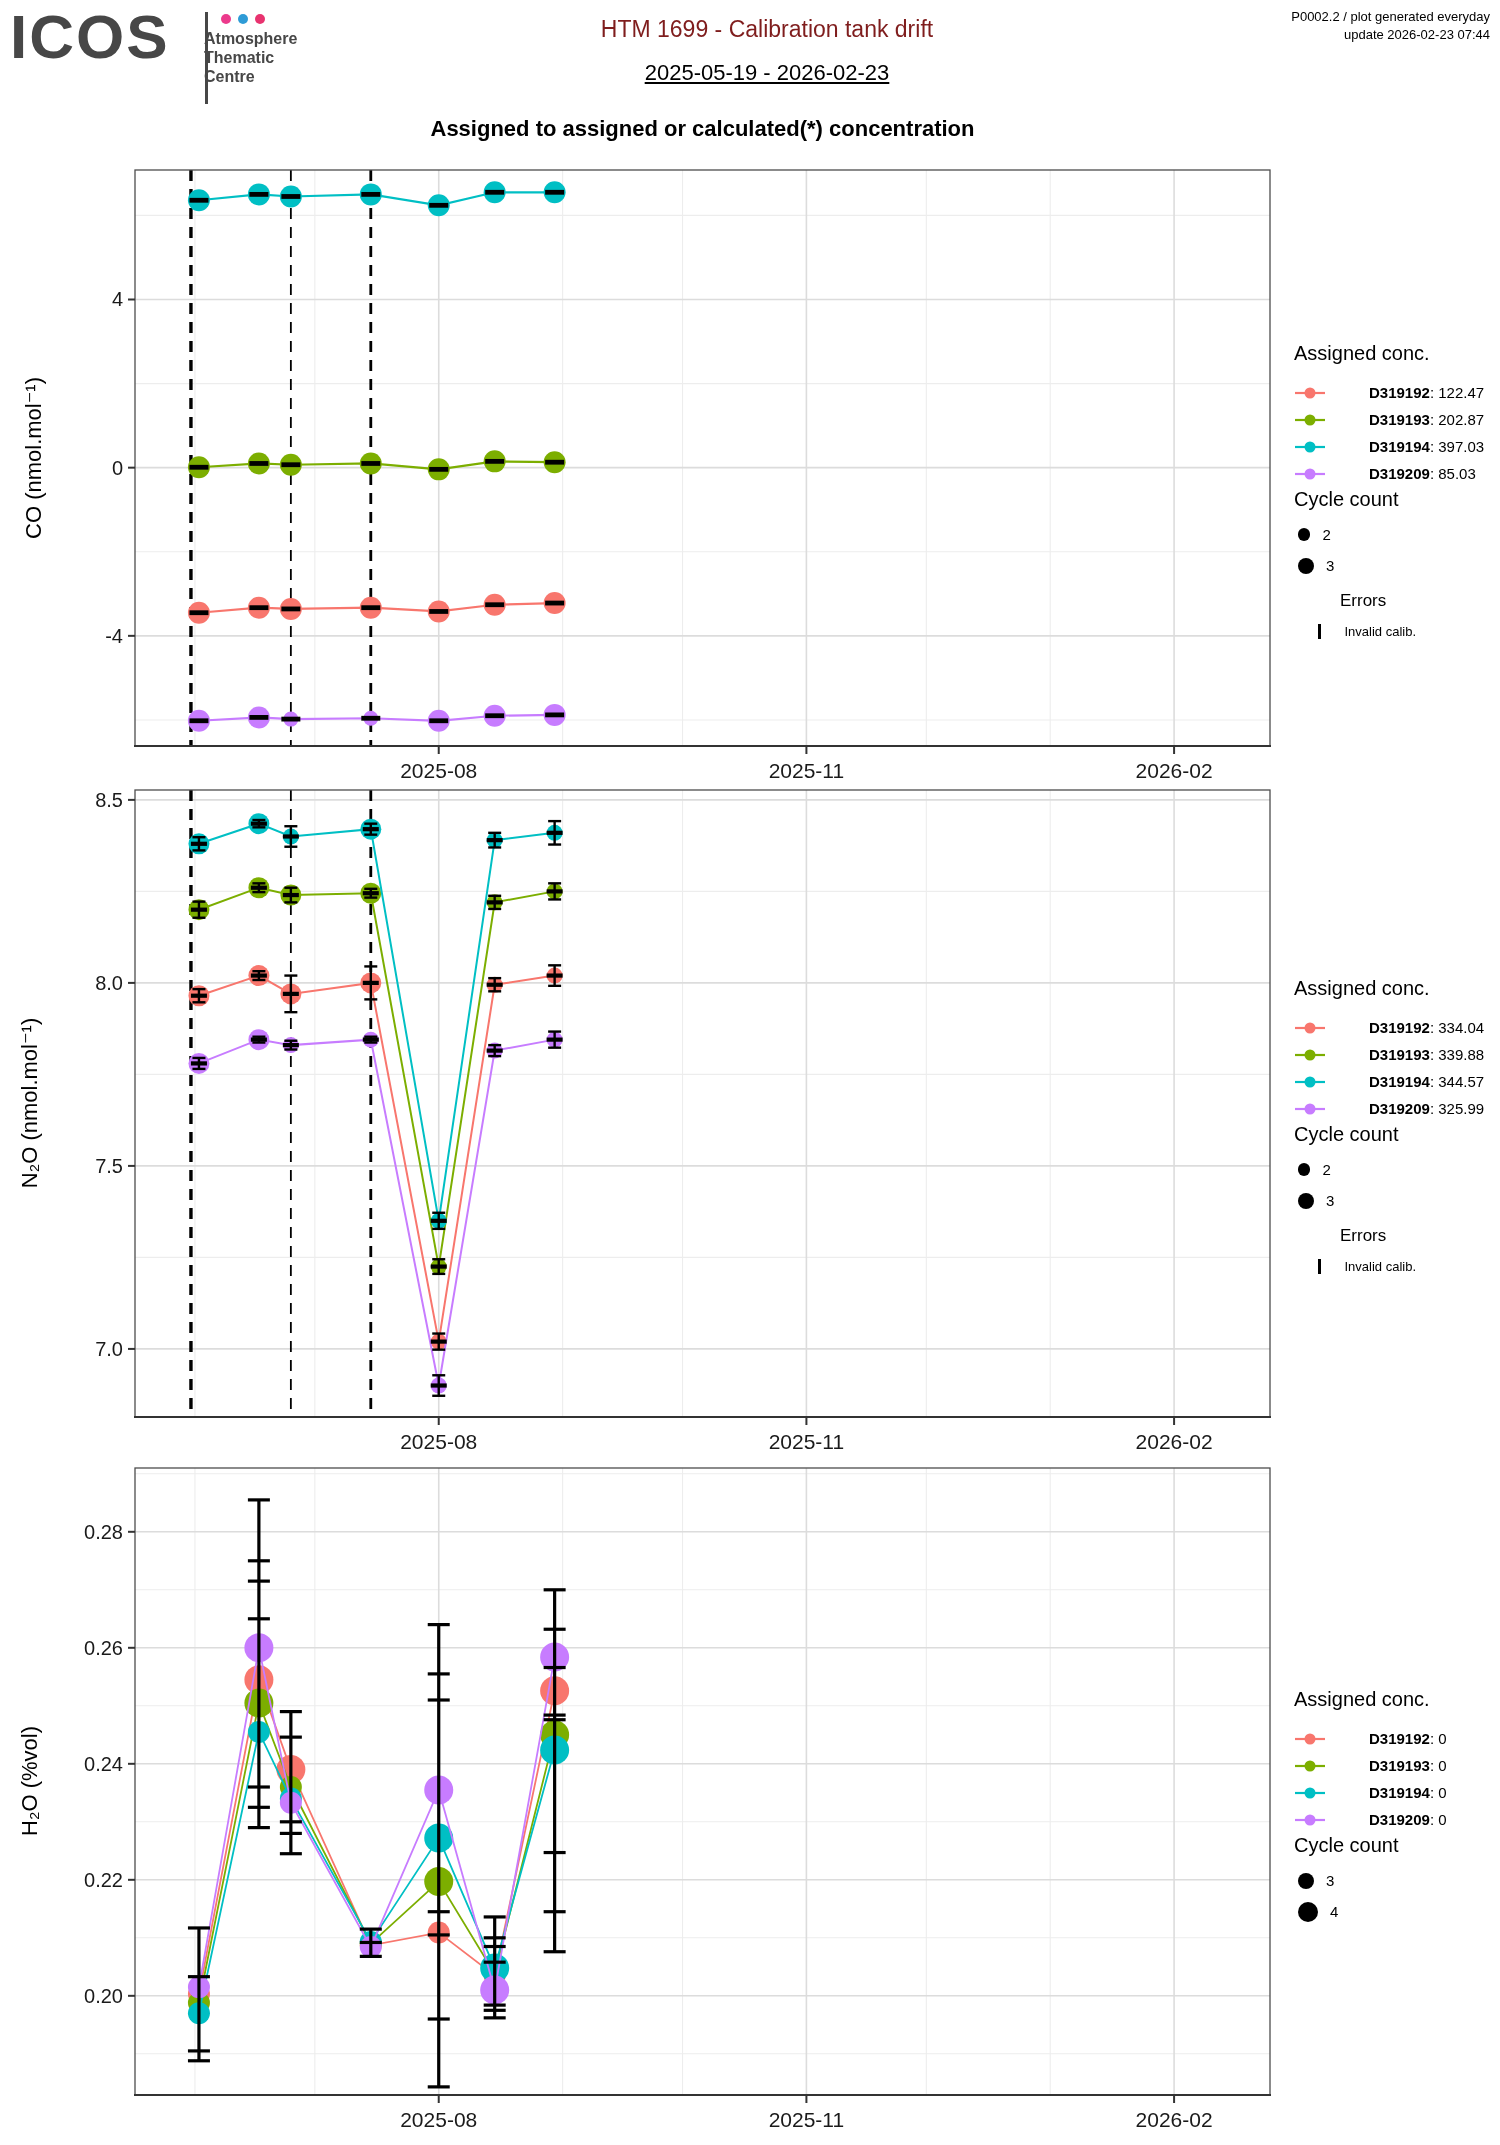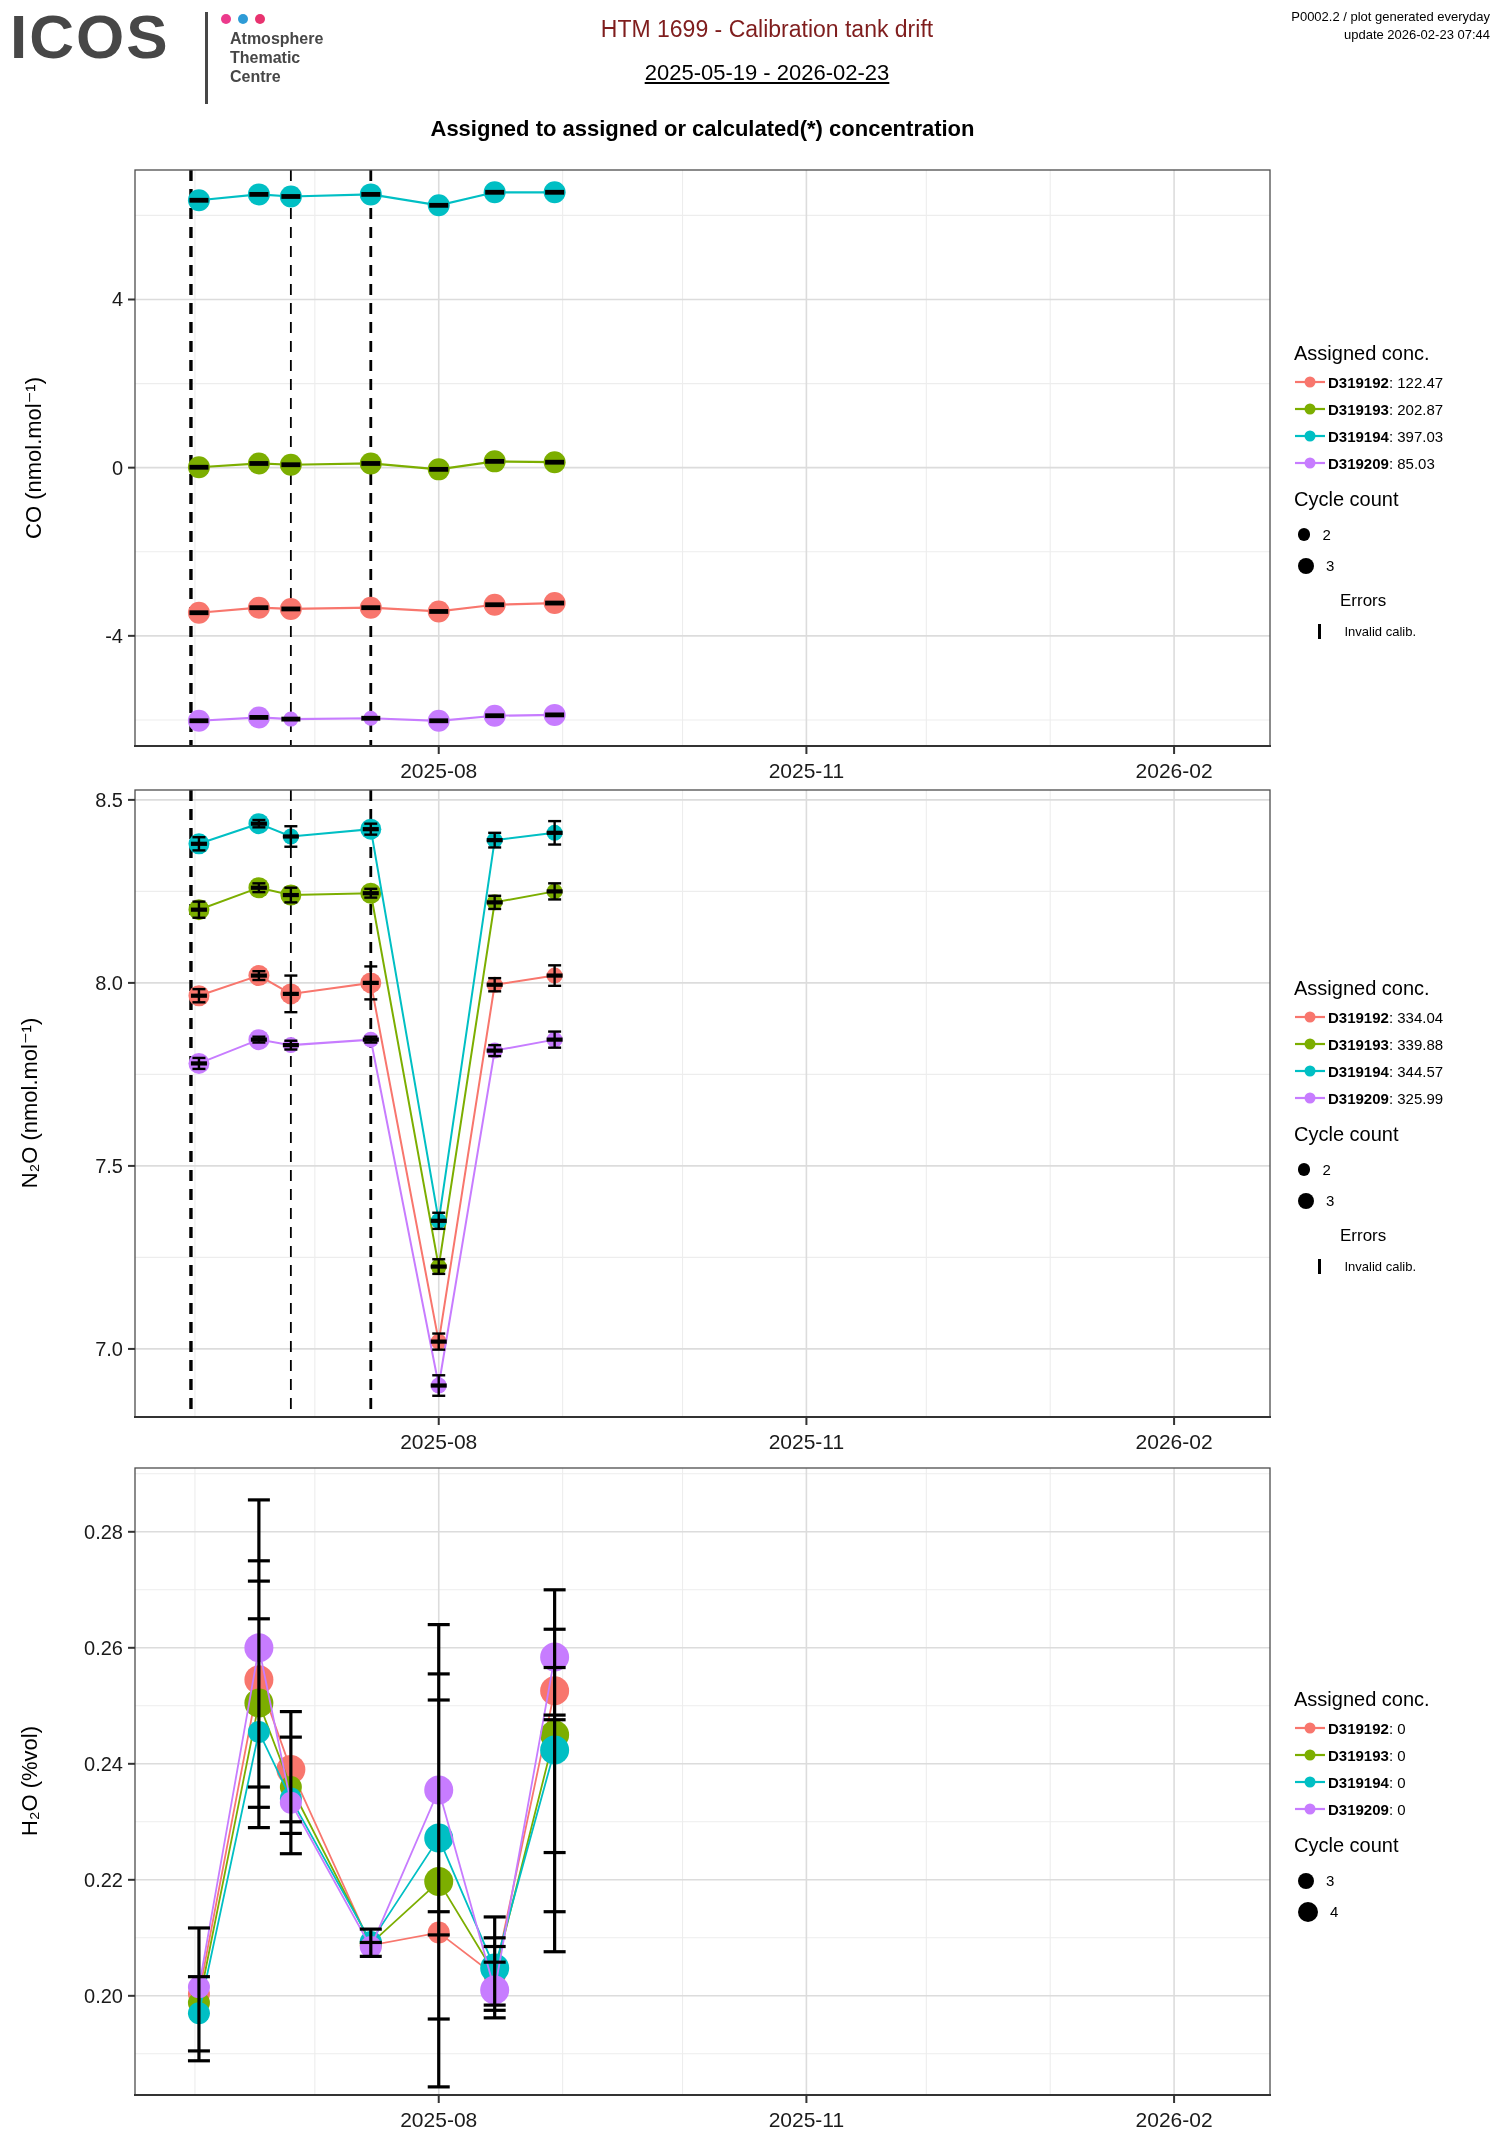--- a/index.html
+++ b/index.html
@@ -4,34 +4,34 @@
 <style>
   html,body{margin:0;padding:0;background:#ffffff;}
   .page{position:relative;width:1500px;height:2145px;background:#fff;
         font-family:"Liberation Sans","DejaVu Sans",sans-serif;color:#000;overflow:hidden;}
   #plot-svg{position:absolute;left:0;top:0;}
   .logo-text{position:absolute;left:10px;top:6px;font-size:62px;font-weight:800;
              letter-spacing:2px;color:#474747;line-height:1;}
   .logo-sep{position:absolute;left:205px;top:12px;width:3px;height:92px;background:#474747;}
   .logo-dots{position:absolute;left:221px;top:14px;display:flex;gap:7px;}
   .logo-dots span{width:10px;height:10px;border-radius:50%;display:inline-block;}
-  .logo-unit{position:absolute;left:230px;top:30px;font-size:16px;font-weight:700;
+  .logo-unit{position:absolute;left:204px;top:30px;font-size:16px;font-weight:700;
              color:#474747;line-height:1.18;}
   .main-title{position:absolute;left:200px;top:16px;width:1134px;text-align:center;
               font-size:23px;color:#7f1d1d;}
   .sub-title{position:absolute;left:200px;top:60px;width:1134px;text-align:center;
              font-size:22px;color:#000;text-decoration:underline;}
   .info-block{position:absolute;right:10px;top:8px;text-align:right;font-size:13px;line-height:1.35;margin-left:24px;}
   .section-title{position:absolute;left:135px;top:116px;width:1135px;text-align:center;
                  font-size:22px;font-weight:700;color:#000;}
   .y-title{position:absolute;white-space:nowrap;font-size:22px;color:#000;
            transform:translate(-50%,-50%) rotate(-90deg);}
   .legend{position:absolute;left:1294px;width:205px;font-size:15px;margin-top:27px;}
   .lg-title{font-size:20px;color:#000;margin-bottom:9px;}
-  .lg-row{display:flex;align-items:flex-start;height:27px;}
+  .lg-row{display:flex;align-items:flex-end;height:27px;gap:41px;}
   .lg-key{width:34px;flex:0 0 34px;display:flex;align-items:center;}
   .lg-id{font-weight:700;}
   .lg-cycle-title{font-size:20px;margin-top:6px;margin-bottom:8px;}
   .lg-dot{border-radius:50%;background:#000;display:inline-block;margin-right:12px;}
   .lg-cycle-row{display:flex;align-items:center;height:31px;padding-left:4px;}
   .lg-errors-title{font-size:17px;margin-top:10px;margin-bottom:9px;padding-left:46px;}
   .lg-invalid-row{display:flex;align-items:center;height:22px;}
   .lg-ibar{width:2.5px;height:15px;background:#000;margin-left:24px;margin-right:24px;flex:0 0 2.5px;}
   .lg-invalid{font-size:13px;}
 </style>

